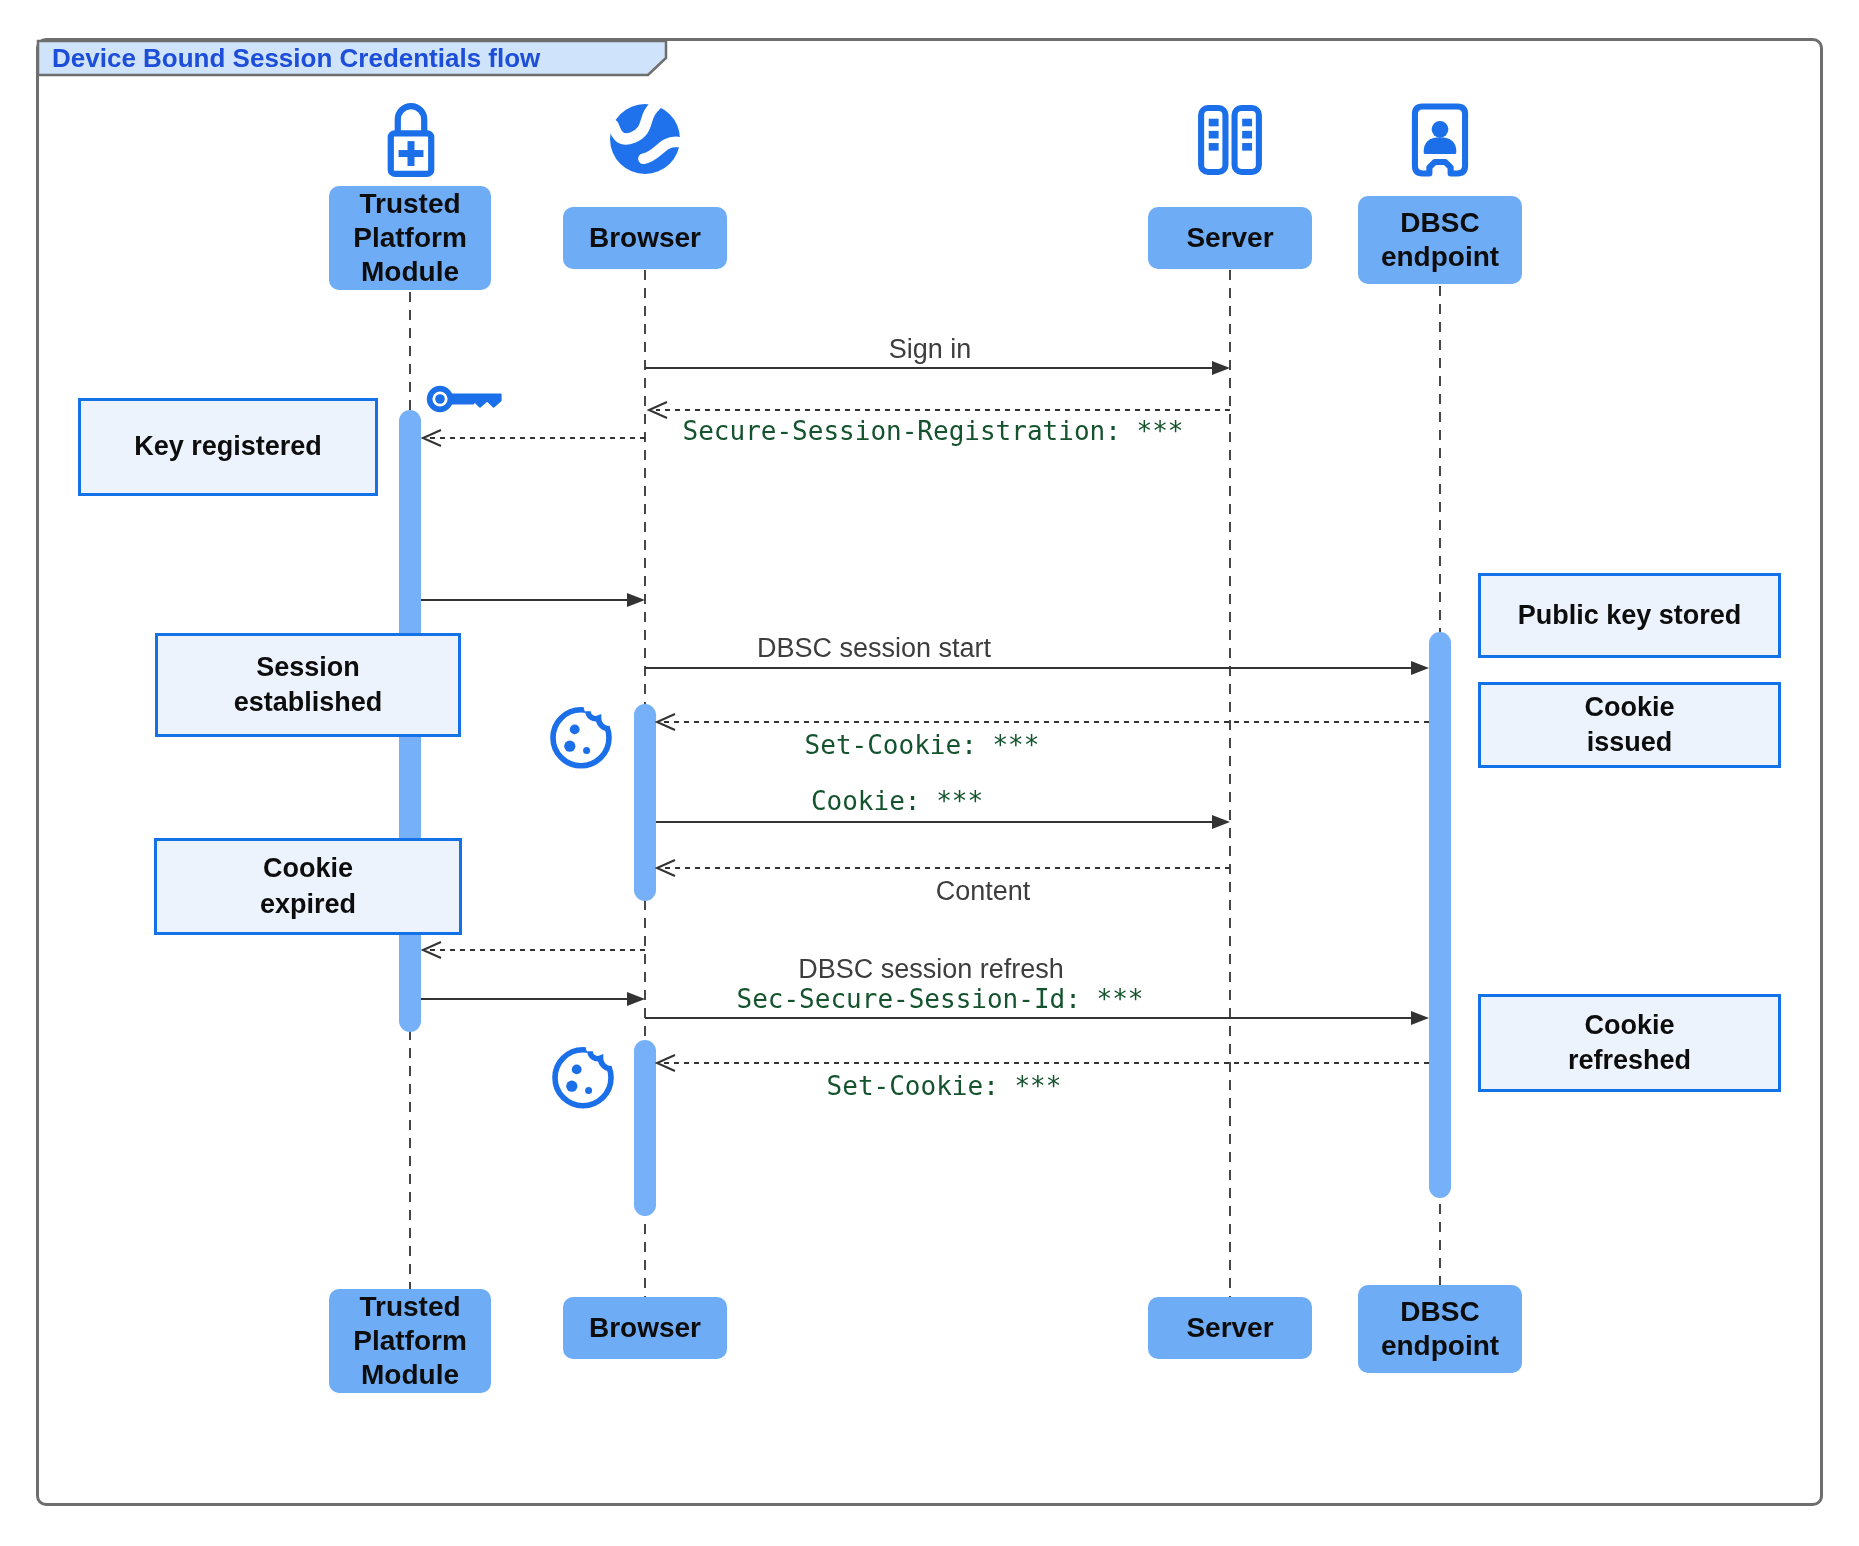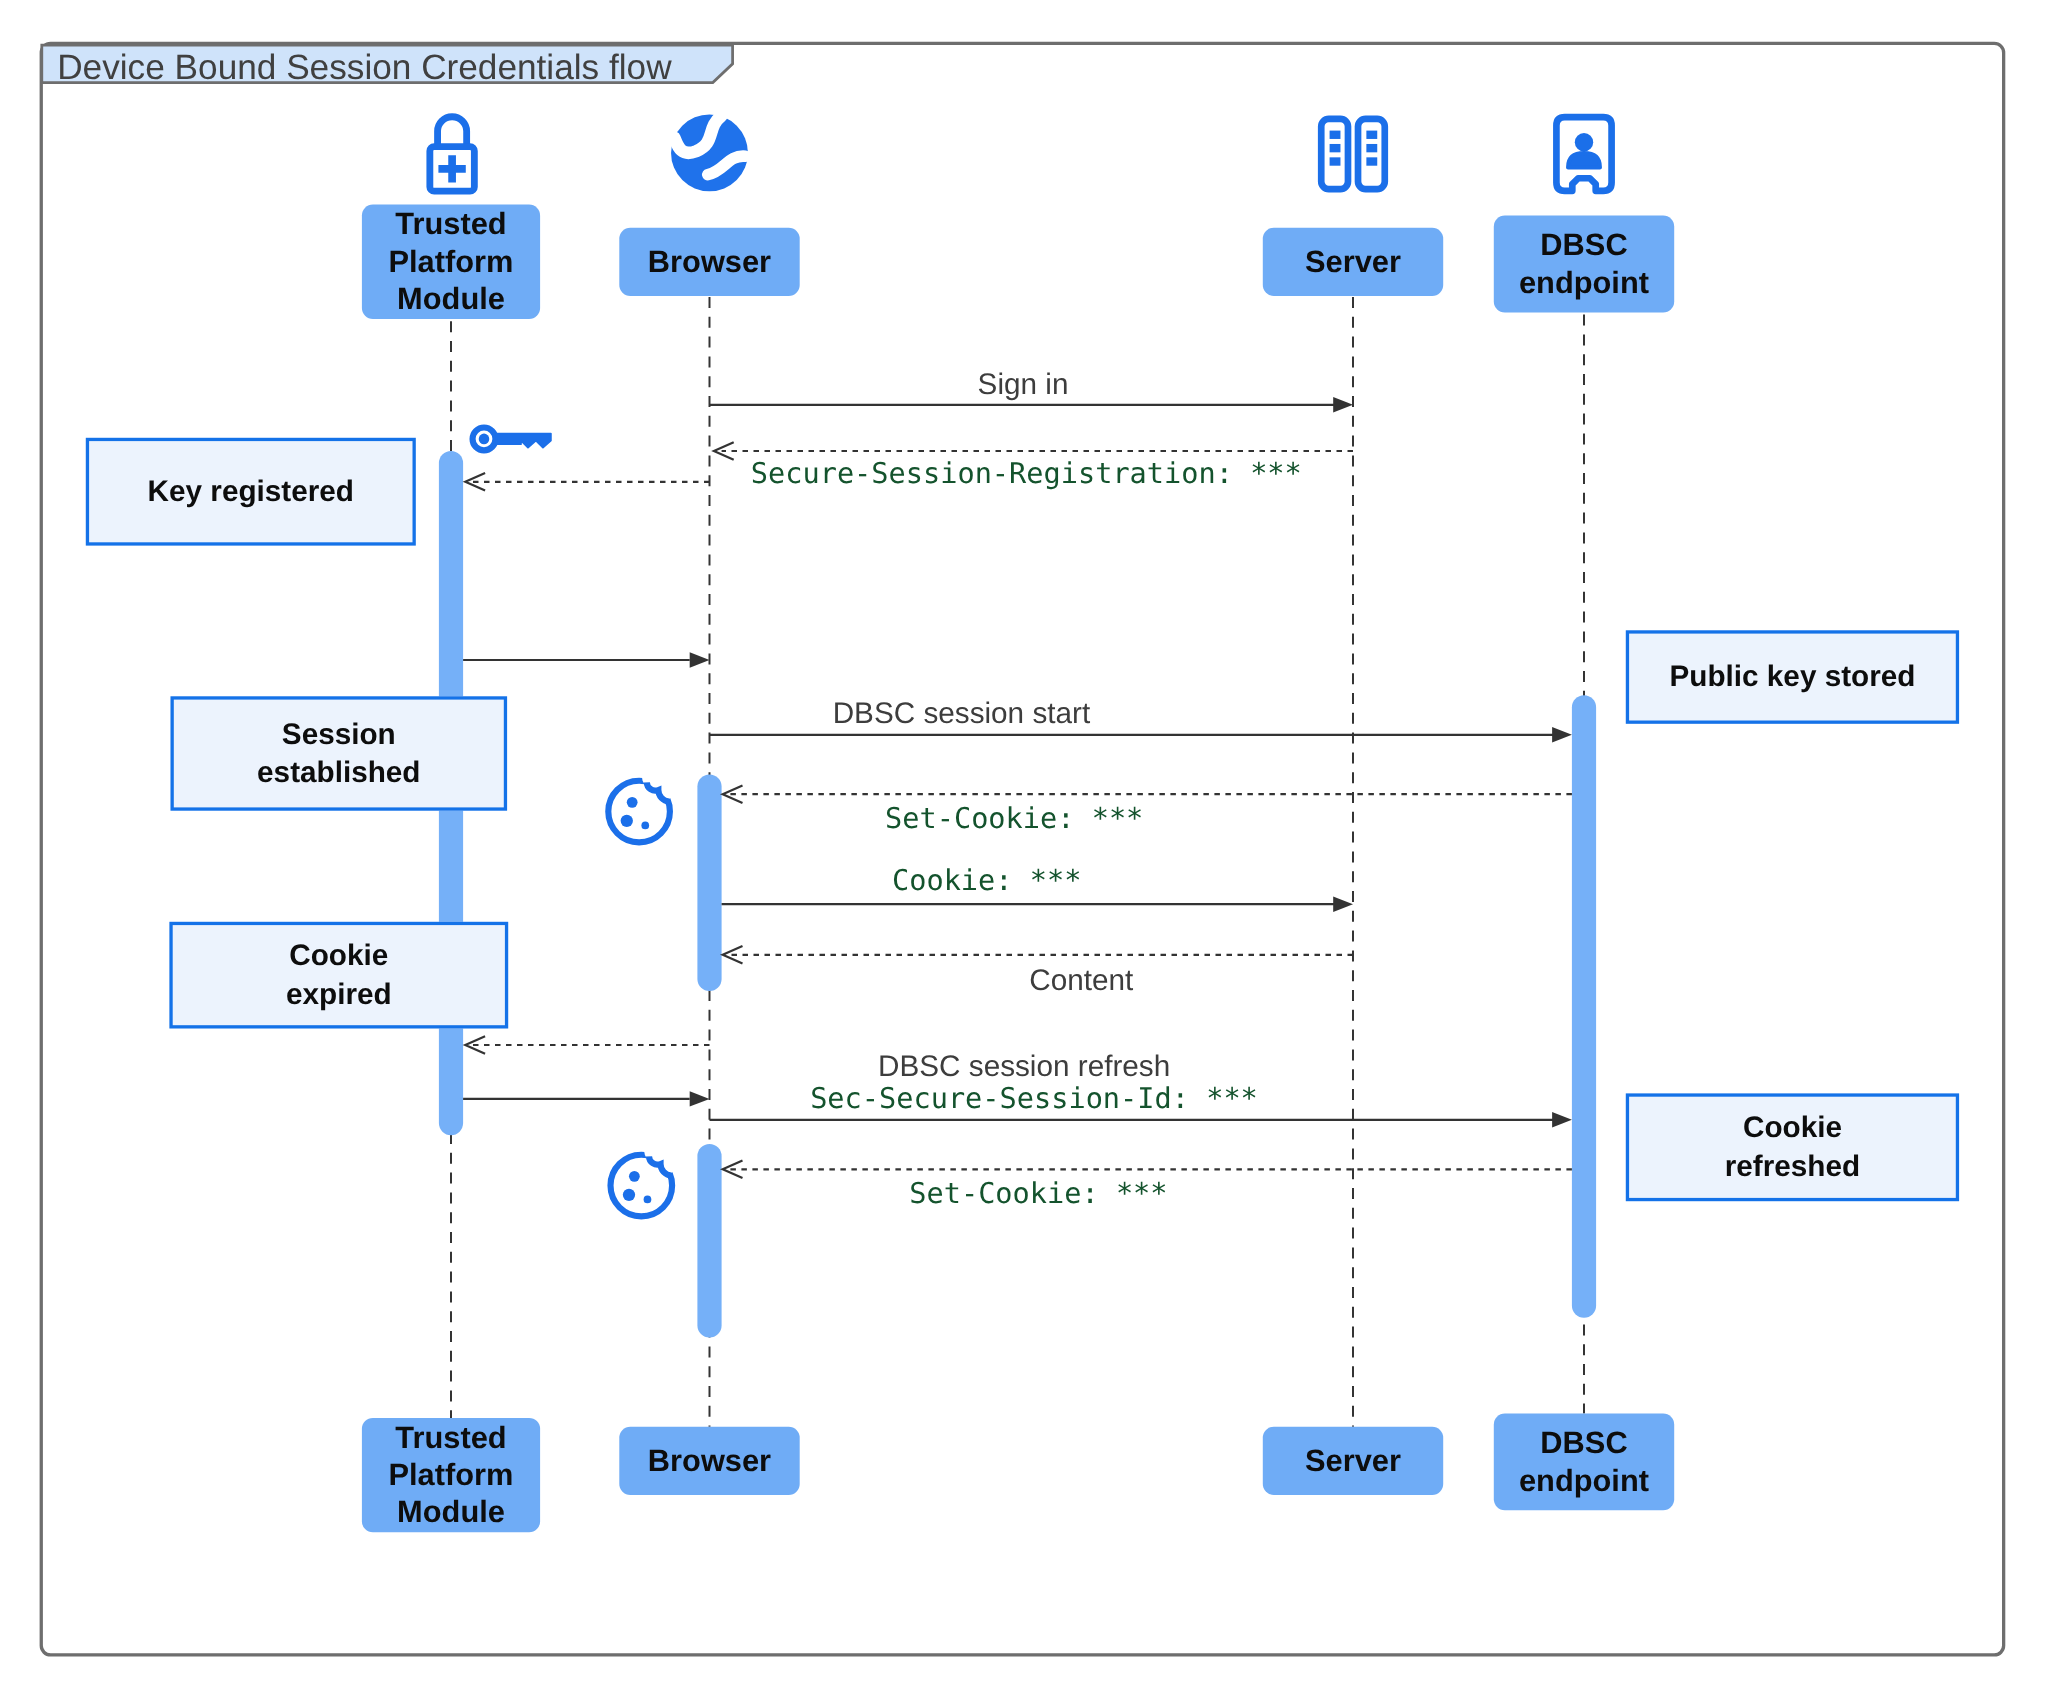--- a/index.html
+++ b/index.html
@@ -1,21 +1,21 @@
 <!DOCTYPE html>
 <html><head>
 <meta charset="utf-8">
 <style>
   html,body{margin:0;padding:0;background:#ffffff;}
   .stage{position:relative;width:1859px;height:1546px;background:#ffffff;overflow:hidden;
          font-family:"Liberation Sans",sans-serif;}
   .frame{position:absolute;left:36px;top:38px;width:1781px;height:1462px;
          border:3px solid #6e6e6e;border-radius:10px;}
   svg.wires{position:absolute;left:0;top:0;z-index:1;}
-  .title-text{position:absolute;left:52px;top:43px;z-index:3;font-size:32px;font-weight:400;color:#404040;white-space:nowrap;}
+  .title-text{position:absolute;left:52px;top:43px;z-index:3;font-size:26px;font-weight:700;color:#1d4ed8;white-space:nowrap;}
   .plabel{position:absolute;z-index:2;background:#6FACF6;border-radius:10px;
           display:flex;align-items:center;justify-content:center;text-align:center;
           font-weight:700;font-size:28px;color:#0d0d0d;line-height:1.22;}
   .note{position:absolute;z-index:2;background:#ECF3FD;border:3px solid #1472E8;
         display:flex;align-items:center;justify-content:center;text-align:center;
         font-weight:700;font-size:27px;color:#0d0d0d;line-height:1.3;box-sizing:border-box;}
   .msg{position:absolute;z-index:2;transform:translateX(-50%);white-space:nowrap;}
   .msg-sans{font-size:27px;color:#3d3d3d;}
   .msg-mono{font-family:"DejaVu Sans Mono",monospace;font-size:26px;color:#14532d;}
   .icon{position:absolute;z-index:2;}
@@ -174,20 +174,23 @@
   </div>
   <div class="note" style="left:155px;top:633px;width:306px;height:104px;">
     <span style="width:170px;">Session established</span>
   </div>
   <div class="note" style="left:154px;top:838px;width:308px;height:97px;">
     <span style="width:140px;">Cookie expired</span>
   </div>
   <div class="note" style="left:1478px;top:573px;width:303px;height:85px;">
     <span>Public key stored</span>
   </div>
+  <div class="note" style="left:1478px;top:682px;width:303px;height:86px;">
+    <span style="width:130px;">Cookie issued</span>
+  </div>
   <div class="note" style="left:1478px;top:994px;width:303px;height:98px;">
     <span style="width:180px;">Cookie refreshed</span>
   </div>
 
   <div class="msg msg-sans" style="left:930px;top:334px;">Sign in</div>
   <div class="msg msg-mono" style="left:933px;top:416px;">Secure-Session-Registration: ***</div>
   <div class="msg msg-sans" style="left:874px;top:633px;">DBSC session start</div>
   <div class="msg msg-mono" style="left:922px;top:730px;">Set-Cookie: ***</div>
   <div class="msg msg-mono" style="left:897px;top:786px;">Cookie: ***</div>
   <div class="msg msg-sans" style="left:947px;top:876px;margin-left:36px;">Content</div>

